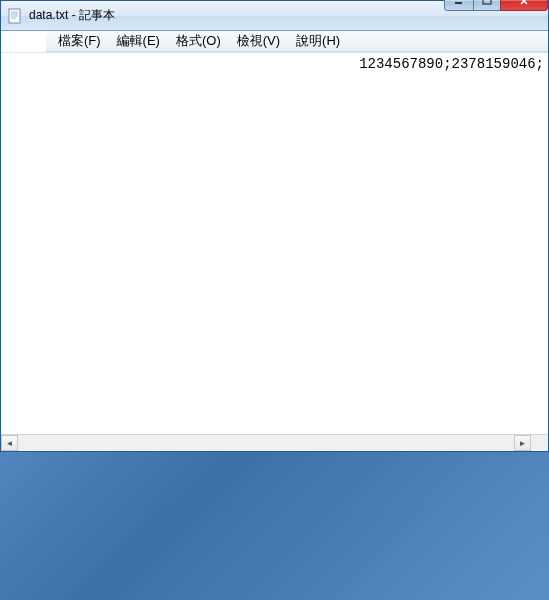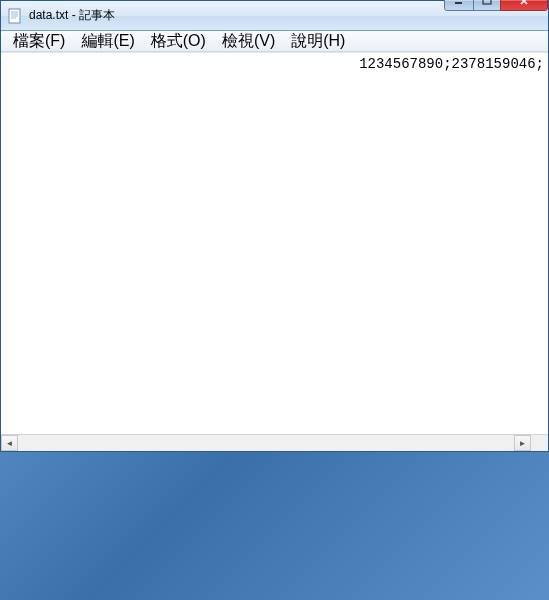--- a/index.html
+++ b/index.html
@@ -91,21 +91,22 @@
       height: 10px;
     }
     
     .menubar {
       height: 21px;
       background: linear-gradient(to bottom, #fafcfe 0%, #e8eff6 100%);
       border-bottom: 1px solid #d0d8e0;
       display: flex;
       align-items: center;
       padding-left: 4px;
-      font-size: 16px;
+      font-size: 13px;
+      margin-left: 45px;
     }
     
     .menu-item {
       padding: 2px 8px;
       cursor: pointer;
       color: #000;
     }
     
     .content-area {
       flex: 1;

